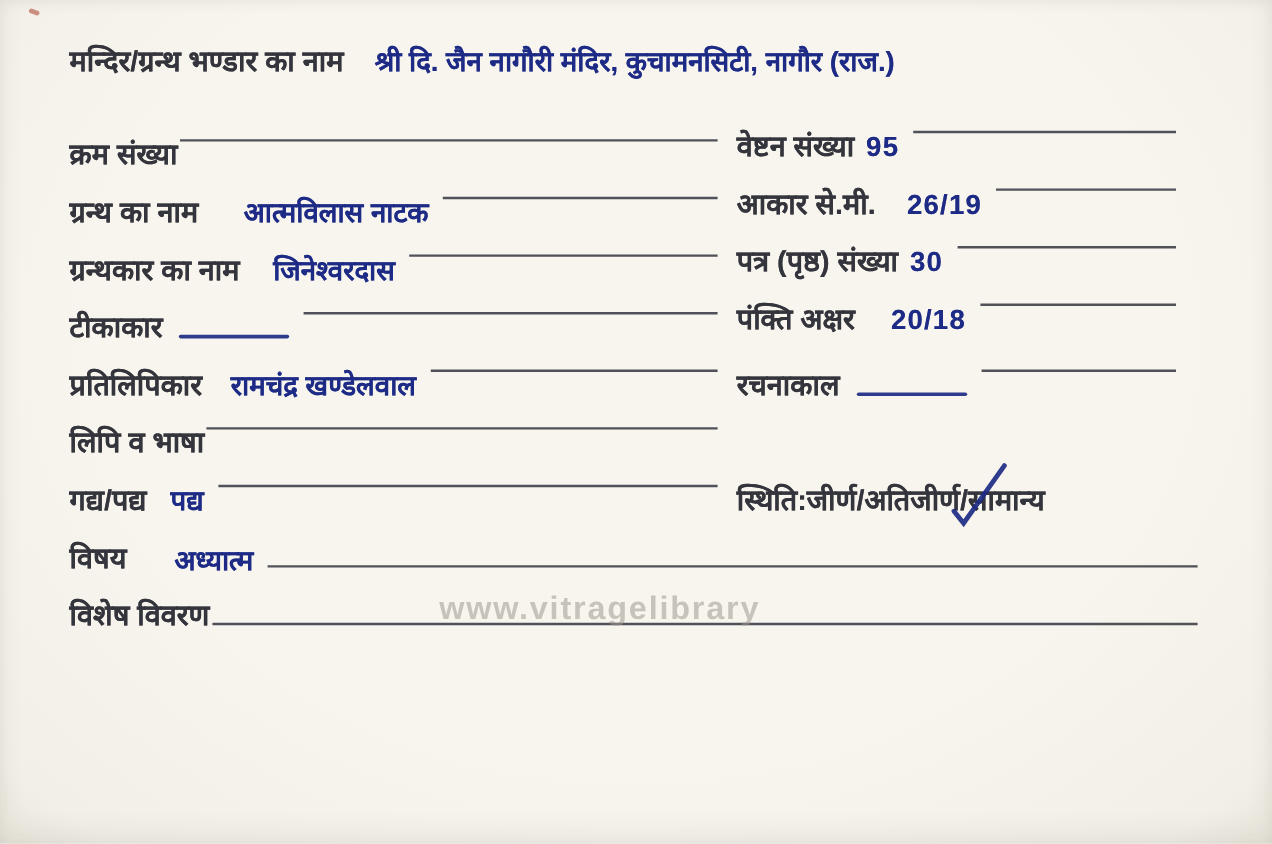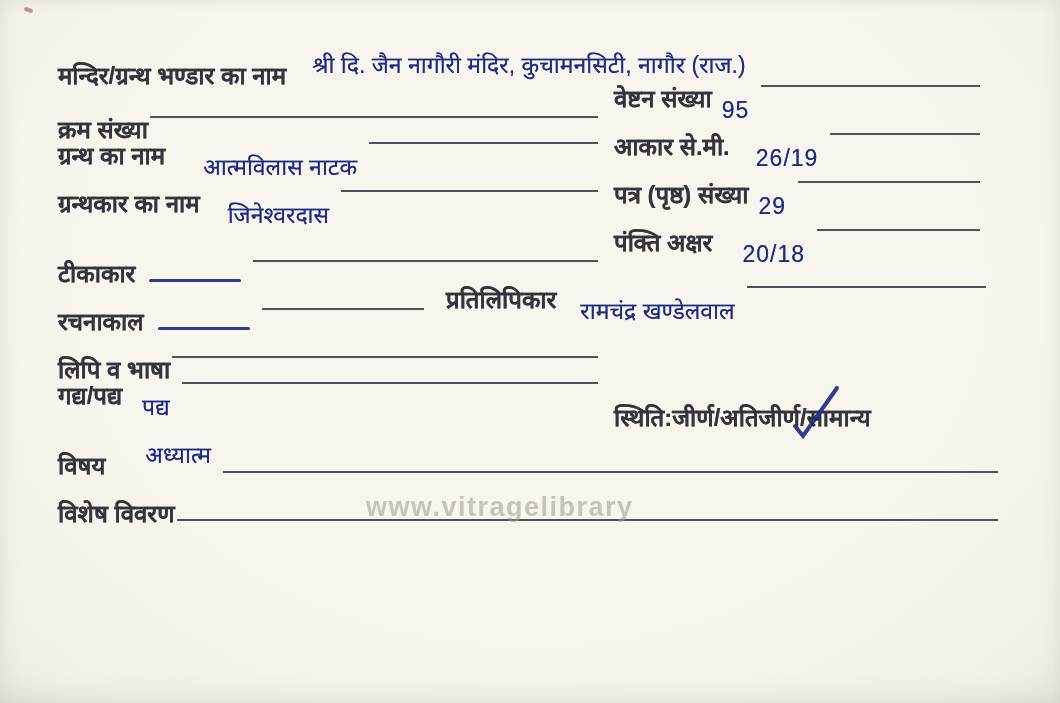--- a/index.html
+++ b/index.html
@@ -19,31 +19,31 @@
     position:absolute;left:24px;top:8px;width:9px;height:4px;
     background:rgba(168,62,44,.55);transform:rotate(18deg);border-radius:2px;
   }
   .title{
     text-align:center;transform:translateX(18px);
     font-size:31px;font-weight:bold;color:#26262e;
     letter-spacing:1px;margin-bottom:16px;
     text-shadow:0 0 .6px #26262e;
   }
   .row{display:flex;align-items:flex-end;height:48px;}
-  .header-row{height:52px;align-items:flex-end;padding-bottom:6px;}
+  .header-row{height:52px;align-items:flex-start;padding-bottom:6px;}
   .cell{display:flex;align-items:flex-start;box-sizing:border-box;}
   .cell.left{flex:0 0 556px;padding-right:12px;}
   .cell.right{flex:1 1 auto;}
   .label{
     font-size:24px;font-weight:bold;color:#34343c;white-space:nowrap;
     line-height:1.15;text-shadow:0 0 .5px rgba(40,40,48,.7);
   }
   .value{
-    font-size:23px;font-weight:normal;color:#1d2b86;white-space:nowrap;
-    margin:12px 10px;line-height:1.15;text-shadow:0 0 .5px rgba(29,43,134,.7);
+    font-size:23px;font-weight:bold;color:#1d2b86;white-space:nowrap;
+    margin:0 10px;line-height:1.15;text-shadow:0 0 .5px rgba(29,43,134,.7);
   }
   .value.num{letter-spacing:1px;padding-bottom:9px;}
   .value.midraise{padding-bottom:4px;}
   .rule{
     flex:1 1 20px;height:0;border-bottom:2px solid rgba(52,52,62,.85);
     margin:0 4px 7px 2px;min-width:14px;
   }
   .cell.right .rule{margin-right:22px;}
   .pen-dash{
     flex:0 0 92px;height:3.5px;background:#1d2b86;border-radius:2px;
@@ -98,47 +98,47 @@
   </div>
 
   <div class="row">
     <div class="cell left">
       <span class="label">ग्रन्थकार का नाम</span>
       <span class="value" style="margin-left:28px">जिनेश्वरदास</span>
       <span class="rule"></span>
     </div>
     <div class="cell right">
       <span class="label">पत्र (पृष्ठ) संख्या</span>
-      <span class="value num">29</span>
+      <span class="value num">30</span>
       <span class="rule"></span>
     </div>
   </div>
 
   <div class="row">
     <div class="cell left">
       <span class="label">टीकाकार</span>
       <span class="pen-dash"></span>
       <span class="rule"></span>
     </div>
     <div class="cell right">
       <span class="label">पंक्ति अक्षर</span>
       <span class="value num" style="margin-left:30px">20/18</span>
       <span class="rule"></span>
     </div>
   </div>
 
   <div class="row">
+    <div class="cell left">
+      <span class="label">प्रतिलिपिकार</span>
+      <span class="value" style="margin-left:24px">रामचंद्र खण्डेलवाल</span>
+      <span class="rule"></span>
+    </div>
     <div class="cell right">
       <span class="label">रचनाकाल</span>
       <span class="pen-dash"></span>
-      <span class="rule"></span>
-    </div>
-    <div class="cell left">
-      <span class="label">प्रतिलिपिकार</span>
-      <span class="value" style="margin-left:24px">रामचंद्र खण्डेलवाल</span>
       <span class="rule"></span>
     </div>
   </div>
 
 
   <div class="row">
     <div class="cell left">
       <span class="label">लिपि व भाषा</span>
       <span class="rule"></span>
     </div>

